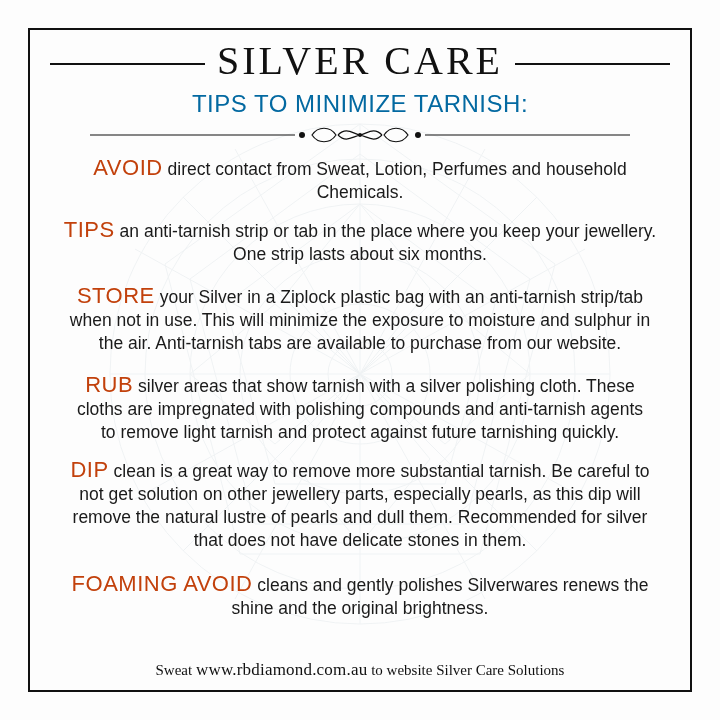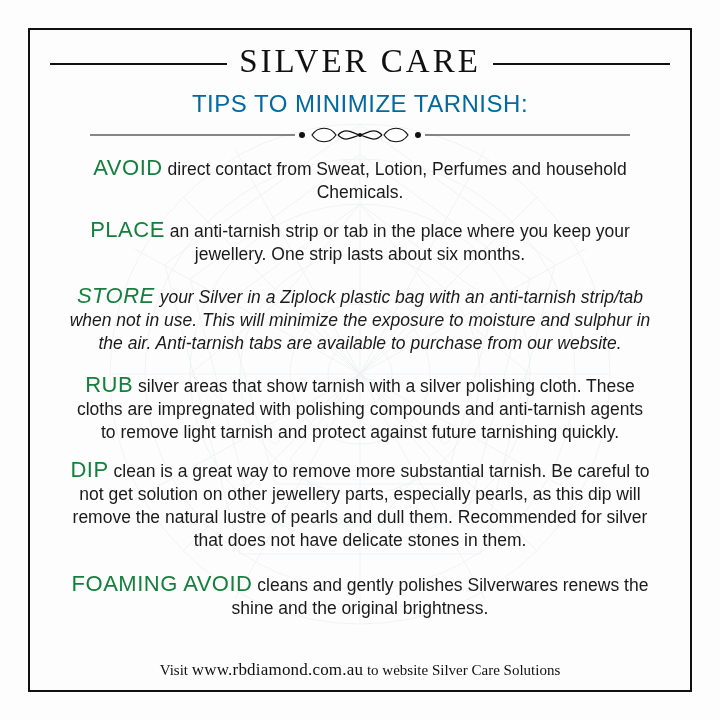--- a/index.html
+++ b/index.html
@@ -57,21 +57,21 @@
   }
 
   
   .title-wrap {
     position: relative;
     margin-top: 8px;
     height: 52px;
   }
   .title {
     font-family: "Liberation Serif", serif;
-    font-size: 33px;
+    font-size: 40px;
     letter-spacing: 3px;
     line-height: 50px;
     color: #111;
     display: inline-block;
     padding: 0 12px;
     background: #fdfdfd;
     position: relative;
     z-index: 2;
   }
   .title-rule {
@@ -103,25 +103,25 @@
   .block {
     margin: 0 auto 14px auto;
     font-size: 17.5px;
     line-height: 23px;
     color: #1a1a1a;
     max-width: 600px;
   }
   .block .kw {
     font-size: 22px;
     letter-spacing: 0.5px;
-    color: #15803d;
+    color: #c2410c;
   }
   .block.b-avoid   { max-width: 560px; margin-top: 8px; }
   .block.b-place   { max-width: 610px; }
-  .block.b-store   { max-width: 600px; margin-top: 18px; font-style: italic; }
+  .block.b-store   { max-width: 600px; margin-top: 18px; }
   .block.b-rub     { max-width: 580px; margin-top: 18px; }
   .block.b-dip     { max-width: 600px; margin-top: 14px; }
   .block.b-foam    { max-width: 580px; margin-top: 20px; }
 
   
   .footer {
     position: absolute;
     left: 0;
     right: 0;
     bottom: 6px;
@@ -200,37 +200,37 @@
           <circle cx="280" cy="11" r="2"></circle>
         </g>
       </svg>
     </div>
 
     <div class="block b-avoid">
       <span class="kw">AVOID</span><span> direct contact from Sweat, Lotion, Perfumes and household Chemicals.</span>
     </div>
 
     <div class="block b-place">
-      <span class="kw">PLACE</span><span> an anti-tarnish strip or tab in the place where you keep your jewellery. One strip lasts about six months.</span>
+      <span class="kw">TIPS</span><span> an anti-tarnish strip or tab in the place where you keep your jewellery. One strip lasts about six months.</span>
     </div>
 
     <div class="block b-store">
       <span class="kw">STORE</span><span>  your Silver in a Ziplock plastic bag with an anti-tarnish strip/tab when not in use. This will minimize the exposure to moisture and sulphur in the air. Anti-tarnish tabs are available to purchase from our website.</span>
     </div>
 
     <div class="block b-rub">
       <span class="kw">RUB</span><span> silver areas that show tarnish with a silver polishing cloth. These cloths are impregnated with polishing compounds and anti-tarnish agents to remove light tarnish and protect against future tarnishing quickly.</span>
     </div>
 
     <div class="block b-dip">
       <span class="kw">DIP</span><span> clean is a great way to remove more substantial tarnish. Be careful to not get solution on other jewellery parts, especially pearls, as this dip will remove the natural lustre of pearls and dull them. Recommended for silver that does not have delicate stones in them.</span>
     </div>
 
     <div class="block b-foam">
       <span class="kw">FOAMING AVOID</span><span> cleans and gently polishes Silverwares renews the shine and the original brightness.</span>
     </div>
 
     <div class="footer">
-      <span>Visit </span><span class="url">www.rbdiamond.com.au</span><span> to website Silver Care Solutions</span>
+      <span>Sweat </span><span class="url">www.rbdiamond.com.au</span><span> to website Silver Care Solutions</span>
     </div>
 
   </div>
 </div>
 
 </body></html>

